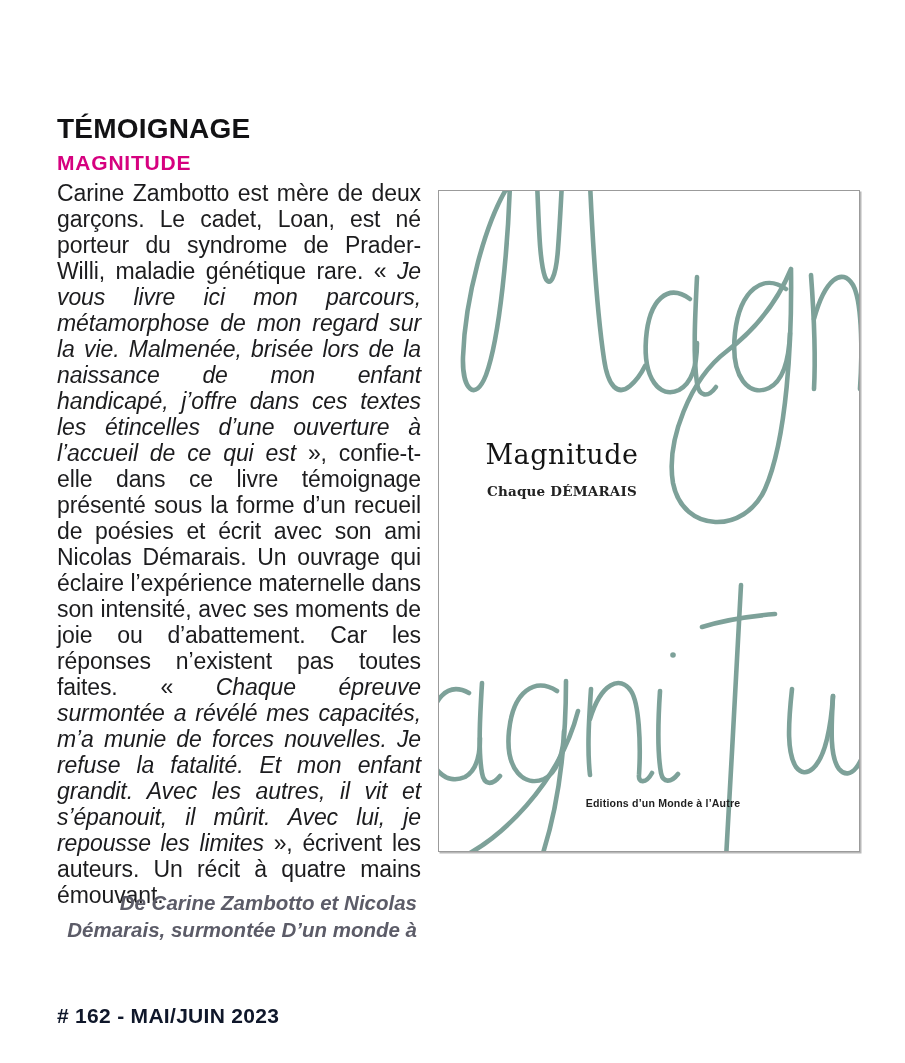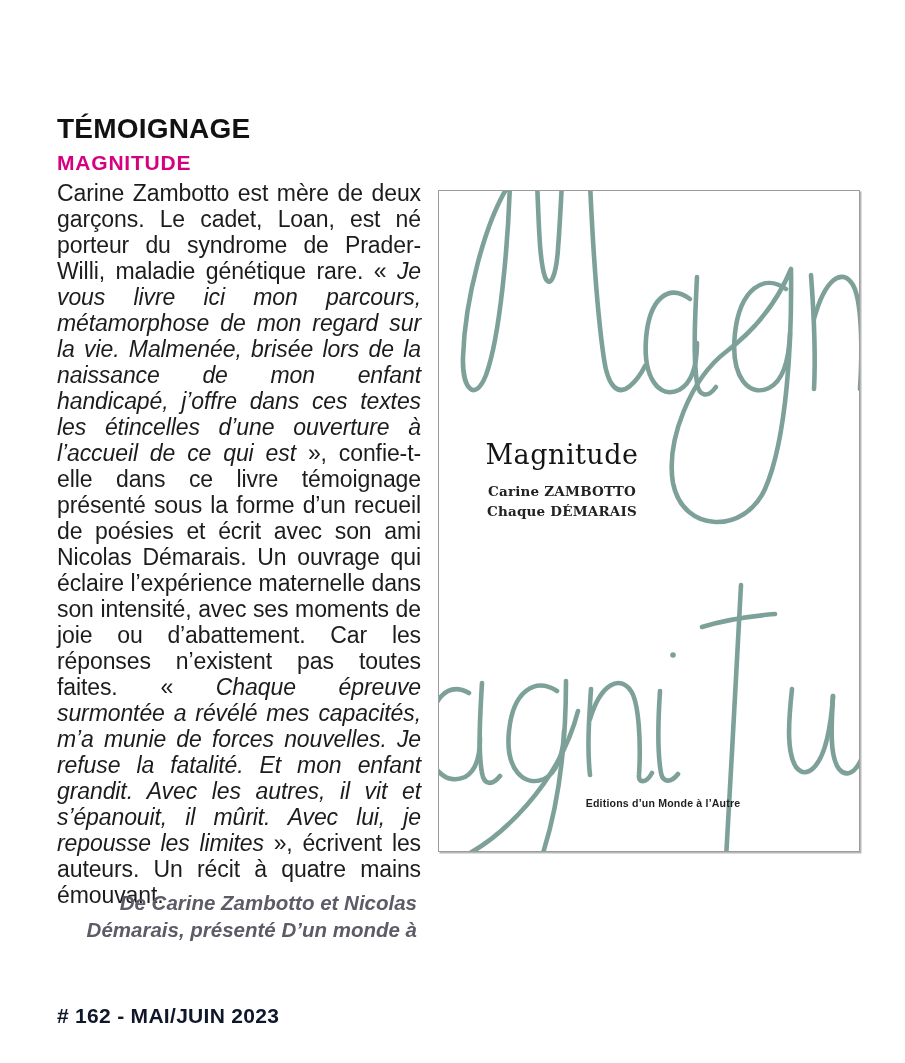--- a/index.html
+++ b/index.html
@@ -76,21 +76,21 @@
 <div id="page">
 
 
   <div class="kicker">TÉMOIGNAGE</div>
   <div class="art-title">MAGNITUDE</div>
 
   <div class="body-copy"><span>Carine Zambotto est mère de deux garçons. Le cadet, Loan, est né porteur du syndrome de Prader-Willi, maladie génétique rare. « </span><span class="it">Je vous livre ici mon parcours, métamorphose de mon regard sur la vie. Malmenée, brisée lors de la naissance de mon enfant handicapé, j’offre dans ces textes les étincelles d’une ouverture à l’accueil de ce qui est</span><span> », confie-t-elle dans ce livre témoignage présenté sous la forme d’un recueil de poésies et écrit avec son ami Nicolas Démarais. Un ouvrage qui éclaire l’expérience maternelle dans son intensité, avec ses moments de joie ou d’abattement. Car les réponses n’existent pas toutes faites. « </span><span class="it">Chaque épreuve surmontée a révélé mes capacités, m’a munie de forces nouvelles. Je refuse la fatalité. Et mon enfant grandit. Avec les autres, il vit et s’épanouit, il mûrit. Avec lui, je repousse les limites</span><span> », écrivent les auteurs. Un récit à quatre mains émouvant.</span></div>
 
   <div class="credit">
       <div>De Carine Zambotto et Nicolas</div>
-      <div>Démarais, présenté D’un monde à</div>
+      <div>Démarais, surmontée D’un monde à</div>
     </div>
 
   <div class="issue"># 162 - MAI/JUIN 2023</div>
 
   <div class="cover">
     <svg width="420" height="660" viewBox="0 0 420 660">
       <g fill="none" stroke="#7DA199" stroke-width="4.6" stroke-linecap="round">
         <path d="M 71 -8 C 46 30 26 108 24 166 C 23 198 36 212 47 184 C 61 146 69 54 71 -8"></path>
         <path d="M 98 -8 C 100 30 100 68 106 86 C 111 98 117 86 119 58 C 121 32 122 8 123 -8"></path>
         <path d="M 151 -8 C 154 58 159 128 165 168 C 169 196 179 205 191 195 C 198 189 203 181 206 175"></path>
@@ -114,21 +114,20 @@
         <path d="M 302 394 C 298 470 292 580 287 668"></path>
         <path d="M 263 436 C 285 429 313 425 336 423"></path>
         <path d="M 353 498 C 349 535 348 562 357 576 C 367 589 381 577 388 548 C 391 536 393 520 394 505"></path>
         <path d="M 394 505 C 392 540 391 566 400 578 C 411 591 425 574 429 542"></path>
       </g>
     </svg>
 
     <div class="cover-title-block">
       <div class="cover-title">Magnitude</div>
       <div class="cover-authors">
-          <div>Carine ZAMBOTTO</div>
           <div>Chaque DÉMARAIS</div>
         </div>
     </div>
 
     <div class="cover-publisher">Editions d’un Monde à l’Autre</div>
   </div>
 
 </div>
 
 </body></html>

